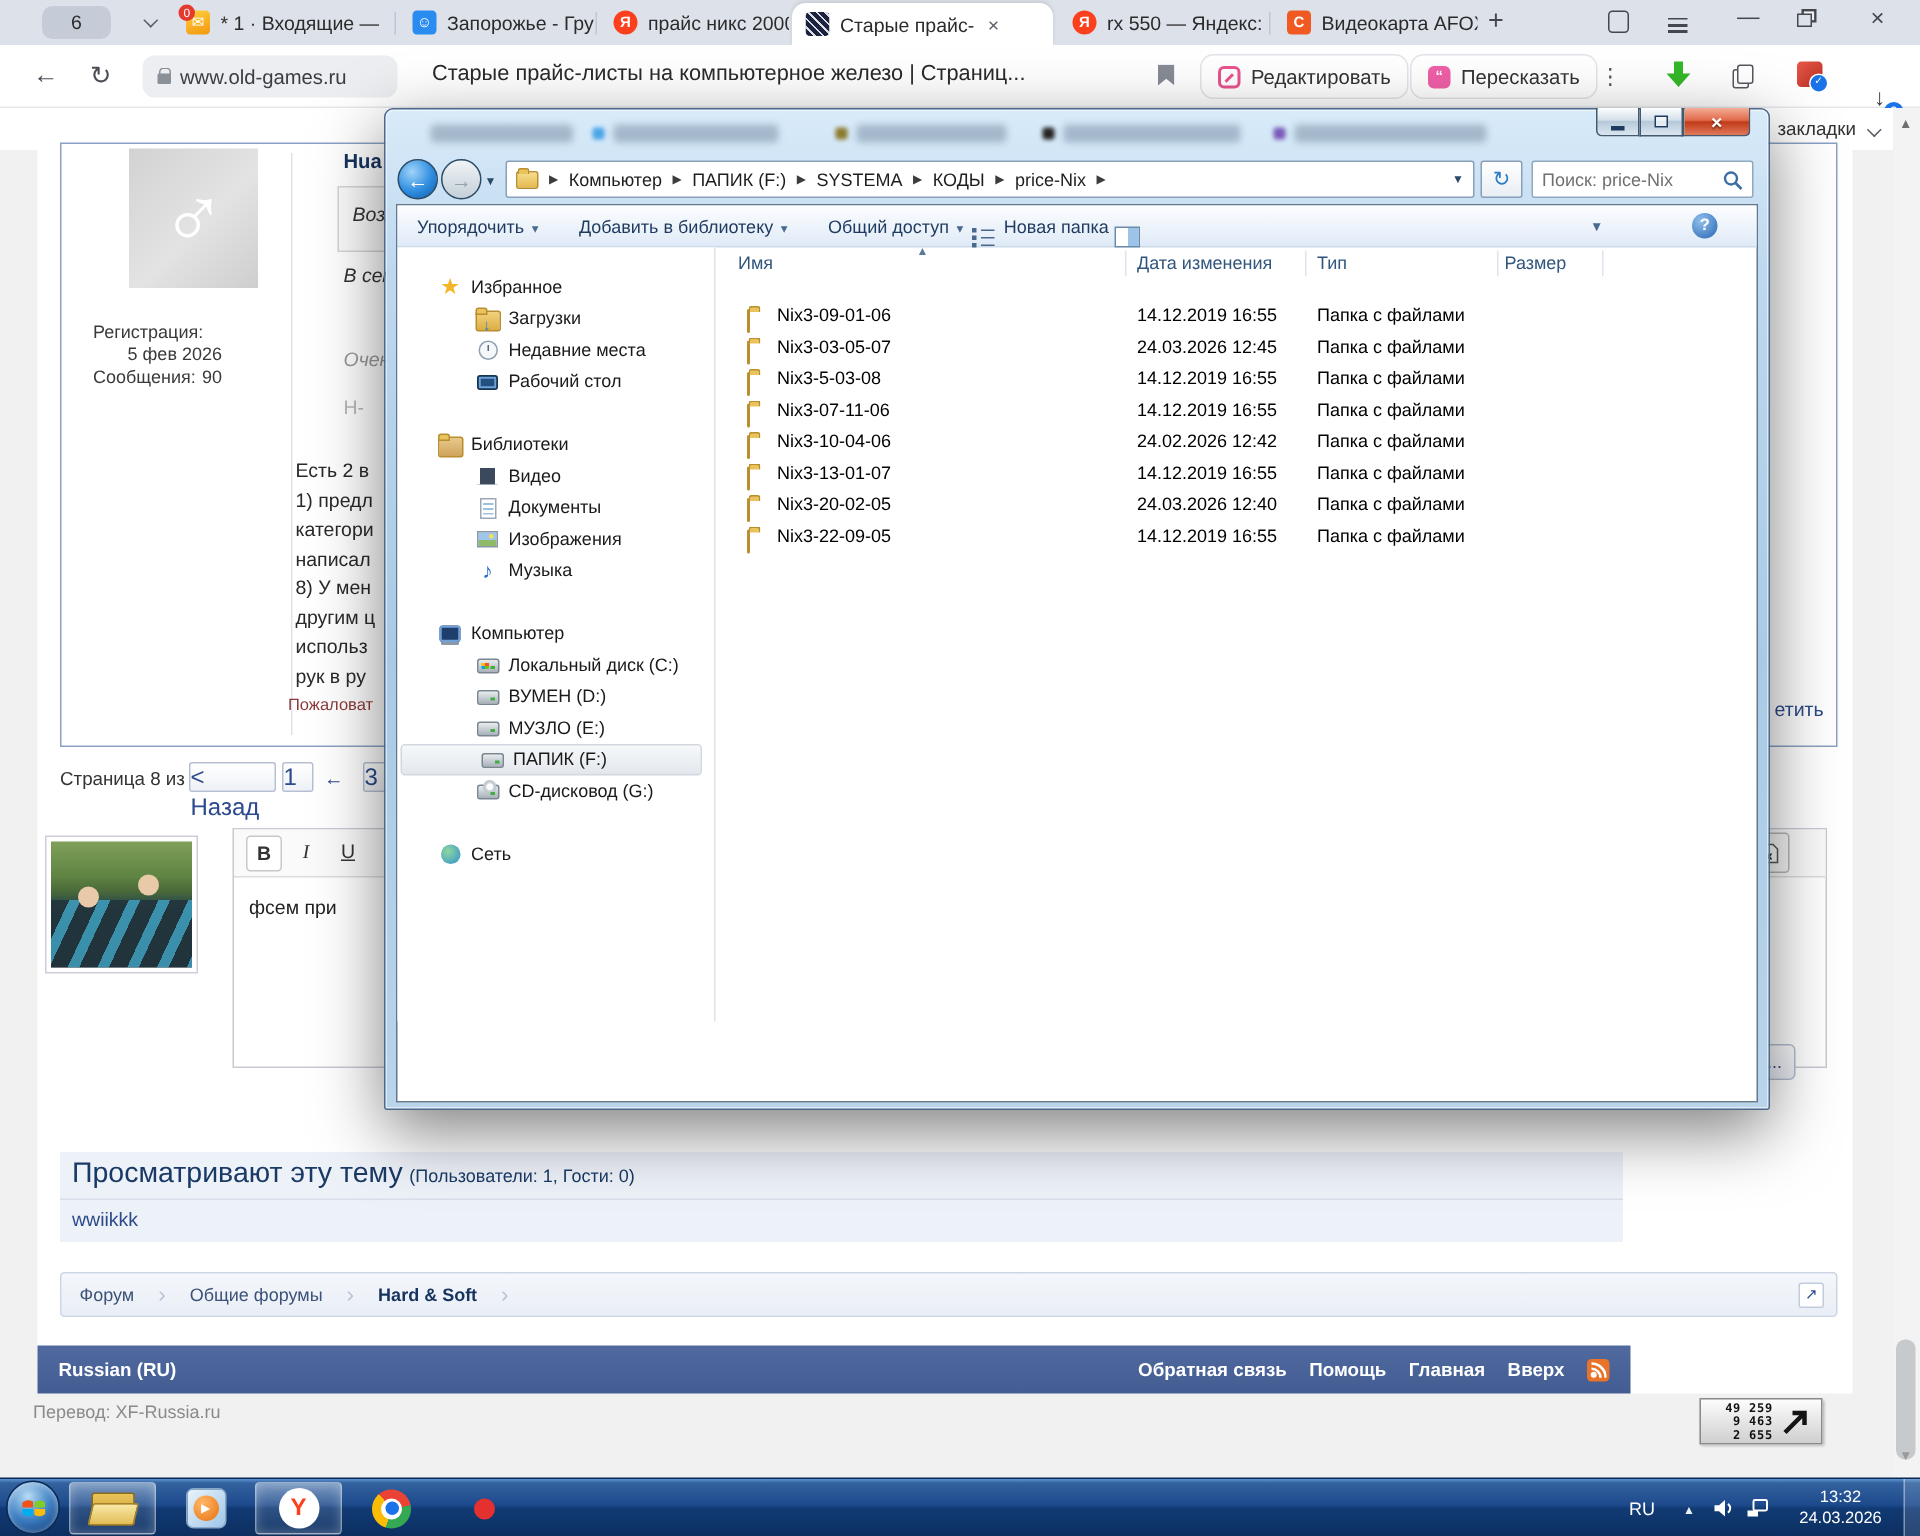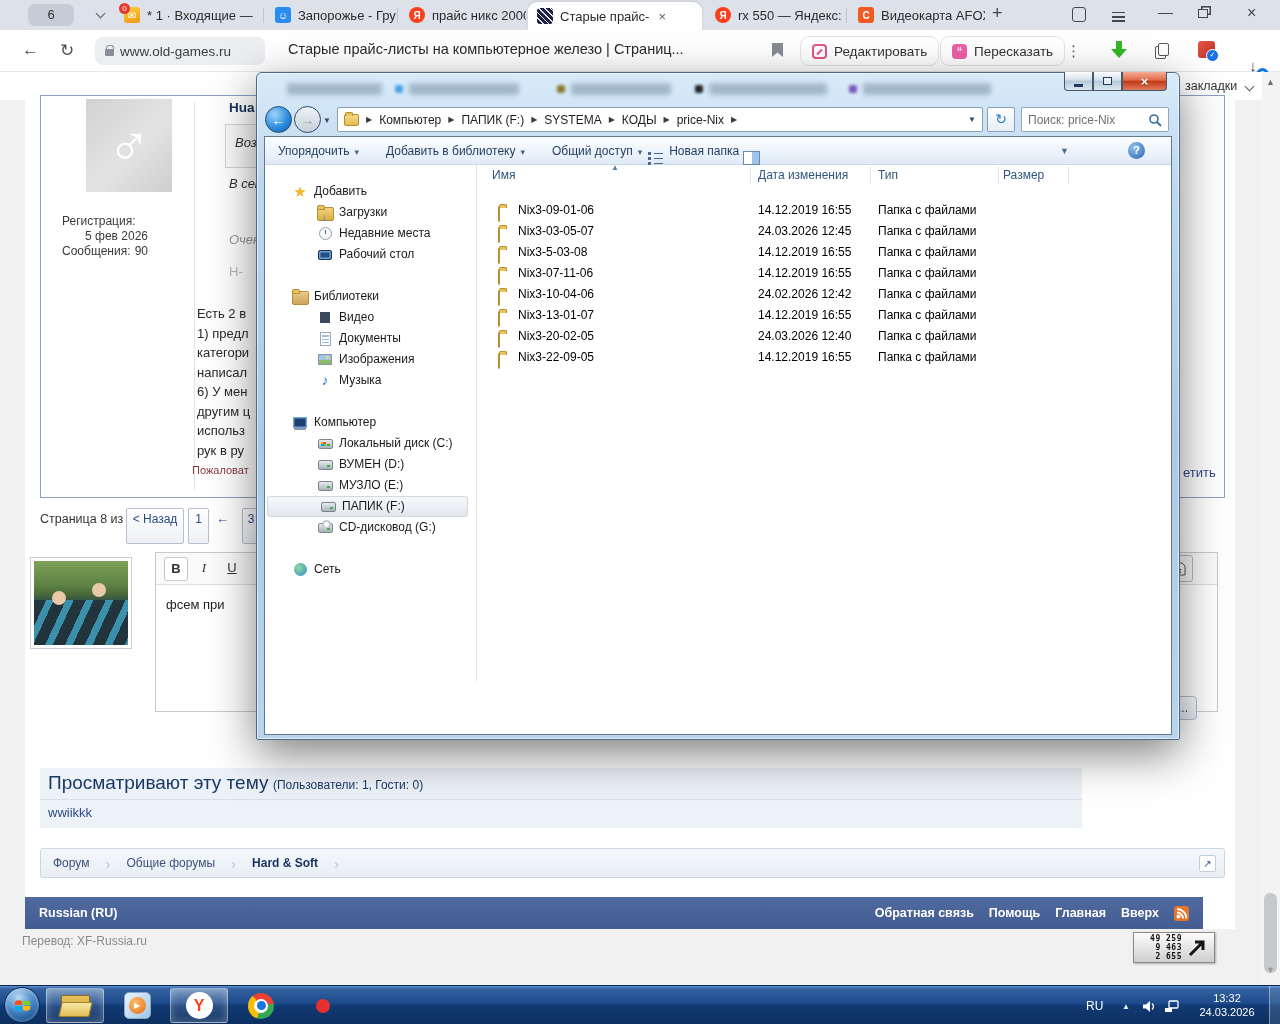--- a/index.html
+++ b/index.html
@@ -49,37 +49,37 @@
 .link{color:#2b4a8b}
 .postbox{left:40px;top:-5px;width:1185px;height:403px;background:#fff;border:1px solid #8aa0c4}
 .avatar{left:45px;top:3px;width:86px;height:93px;background:linear-gradient(135deg,#d2d2d2,#e3e3e3 55%,#cecece);display:flex;align-items:center;justify-content:center;color:#fff;font-size:58px}
 .regs{left:21px;top:118px;width:86px;font-size:12px;color:#3a3a3a;line-height:15px}
 .regs .r{display:flex;justify-content:space-between}
 .vsep{left:153px;top:6px;width:1px;height:388px;background:#dde3ec}
 .uname{left:188px;top:4px;font-weight:bold;font-size:13.5px;color:#16335e}
 .qbox{left:184px;top:28px;width:200px;height:44px;border:1px solid #d6d6d6;background:#fbfbfb;font-style:italic;font-size:13px;color:#333;padding:10px 0 0 9px}
 .itline{font-style:italic;font-size:13px;color:#333}
 .body13{font-size:13px;color:#2a2a2a;line-height:19.5px}
-.pgbtn{height:36px;border:1px solid #b6c0d2;background:linear-gradient(#fff,#eef1f6);color:#2b4a8b;font-size:12px;line-height:20px;text-align:center;border-radius:2px}
+.pgbtn{height:20px;border:1px solid #b6c0d2;background:linear-gradient(#fff,#eef1f6);color:#2b4a8b;font-size:16px;line-height:20px;border-radius:2px}
 .photo{left:30px;top:457px;width:102px;height:92px;background:#fff;border:1px solid #c9ced8;padding:3px}
 .pimg{width:100%;height:100%;position:relative;background:linear-gradient(180deg,#7fa05a 0%,#5e8342 28%,#49683a 40%,#2e5048 48%,#1e343c 58%,#18262e 100%);overflow:hidden}
 .pimg .stripes{position:absolute;left:0;right:0;top:46%;bottom:0;background:repeating-linear-gradient(115deg,#22343c 0 11px,#3e9ab8 11px 18px);opacity:.9}
 .pimg .p1,.pimg .p2{position:absolute;width:14px;height:14px;border-radius:50%;background:#e8c9a8}
 .editorbox{left:155px;top:452px;width:1063px;height:160px;background:#fff;border:1px solid #c6cad2}
 .etb{height:32px;border-bottom:1px solid #ddd;background:#fafafa;display:flex;align-items:center;gap:4px;padding-left:8px}
 .ebtn{width:24px;height:24px;text-align:center;line-height:22px;font-size:13px;color:#333}
 .ebtn.b{font-weight:bold;border:1px solid #c8c8c8;border-radius:3px;background:#fff}
 .ebtn.i{font-style:italic;font-family:"Liberation Serif",serif}
 .ebtn.u{text-decoration:underline}
 .vsec{left:40px;top:668px;width:1042px;height:60px;background:#edf1f8}
 .vtitle{font-size:19px;color:#1a3a66}
 .vmeta{font-size:12px;color:#1a3a66}
 .crumbbar{left:40px;top:748px;width:1185px;height:30px;background:linear-gradient(#f4f7fb,#e9eef6);border:1px solid #ccd5e4;border-radius:3px;display:flex;align-items:center;padding-left:12px;gap:16px;font-size:12px;color:#3c5278}
 .csep{color:#b9c3d4;font-size:15px}
-.footbar{left:25px;top:797px;width:1178px;height:32px;background:linear-gradient(#50699f,#435c92);display:flex;align-items:center;color:#fff;font-size:12.5px;font-weight:bold;padding:0 14px}
+.footbar{left:25px;top:797px;width:1062px;height:32px;background:linear-gradient(#50699f,#435c92);display:flex;align-items:center;color:#fff;font-size:12.5px;font-weight:bold;padding:0 14px}
 .flinks{margin-left:auto;display:flex;align-items:center;gap:15px}
 .rss{width:15px;height:15px;background:#e8732a;border-radius:3px;display:flex;align-items:center;justify-content:center}
 .counter{left:1133px;top:832px;width:82px;height:31px;border:1px solid #8a8a8a;background:linear-gradient(#fdfdfd,#cfcfcf);box-shadow:1px 1px 2px rgba(0,0,0,.3);display:flex;align-items:center}
 .cnum{width:48px;text-align:right;font-family:"DejaVu Sans Mono",monospace;font-weight:bold;font-size:8px;line-height:9px;color:#111;letter-spacing:.5px}
 .sctrack{left:1262px;top:-28px;width:18px;height:913px;background:#f3f3f4}
 .scthumb{left:2px;top:821px;width:13px;height:80px;background:#c6cacd;border-radius:6px}
 
 .win{left:256px;top:72px;width:924px;height:668px;z-index:5;border-radius:6px 6px 2px 2px;background:linear-gradient(180deg,#d9ebf9 0%,#bed8ef 16%,#a9cae5 55%,#b9d4eb 100%);border:1px solid #4c688a;box-shadow:inset 0 0 0 1px rgba(255,255,255,.55),0 14px 45px rgba(0,0,0,.5)}
 .bp{top:10px;height:12px;border-radius:3px;background:rgba(60,80,110,.32);filter:blur(2.5px)}
 .bd{top:12px;width:8px;height:8px;border-radius:2px;filter:blur(1.5px)}
@@ -261,21 +261,21 @@
       <div class="a uname">Hua</div>
       <div class="a qbox"><span>Возм</span></div>
       <div class="a itline" style="left:188px;top:80px">В сет</div>
       <div class="a itline" style="left:188px;top:136px;color:#999">Очен</div>
       <div class="a" style="left:188px;top:168px;font-size:13px;color:#b8b8b8">Н-</div>
       <div class="a body13" style="left:156px;top:208px">
         <div>Есть 2 в</div>
           <div>1) предл</div>
         <div>категори</div>
           <div>написал</div>
-        <div>6) У мен</div>
+        <div>8) У мен</div>
           <div>другим ц</div>
         <div>использ</div>
           <div>рук в ру</div>
       </div>
       <div class="a" style="left:151px;top:368px;font-size:11px;color:#8b3a3a">Пожаловат</div>
       <div class="a link" style="left:1142px;top:369px;font-size:13px">етить</div>
     </div>
 
     <div class="a" style="left:40px;top:412px;font-size:12.5px;color:#333">Страница 8 из 8</div>
     <div class="a pgbtn" style="left:126px;top:408px;width:58px">&lt; Назад</div>
@@ -420,21 +420,21 @@
         <span>Новая папка</span>
         <span class="a vico" style="right:118px;top:7px"></span>
         <span class="a" style="right:102px;top:9px;font-size:9px;color:#4a6a90">▼</span>
         <span class="a pvico" style="right:66px;top:7px"></span>
         <span class="a hlp" style="right:26px;top:5px">?</span>
       </div>
 
       <div class="a nav">
         <div class="a nitem l1" style="top:16px">
             <span class="ic st">★</span>
-            <span>Добавить</span>
+            <span>Избранное</span>
           </div>
         <div class="a nitem l2" style="top:37px">
             <span class="ic fold dlf">
               <i>↓</i>
             </span>
             <span>Загрузки</span>
           </div>
         <div class="a nitem l2" style="top:58px">
             <span class="ic rc">
               <i></i>

